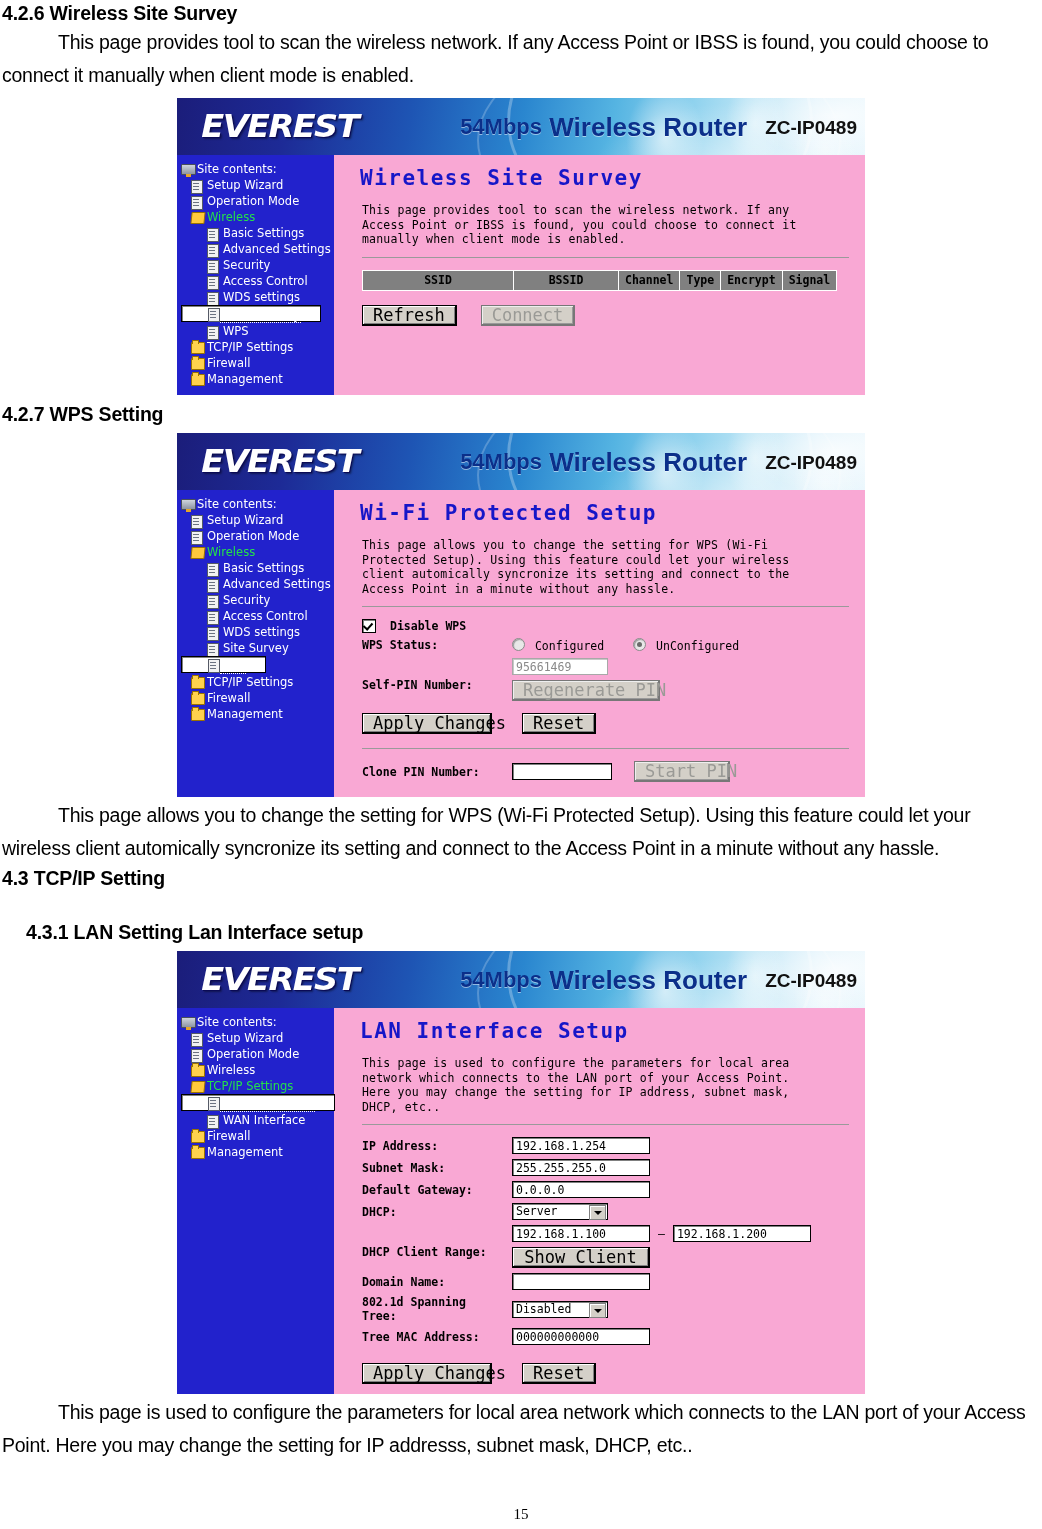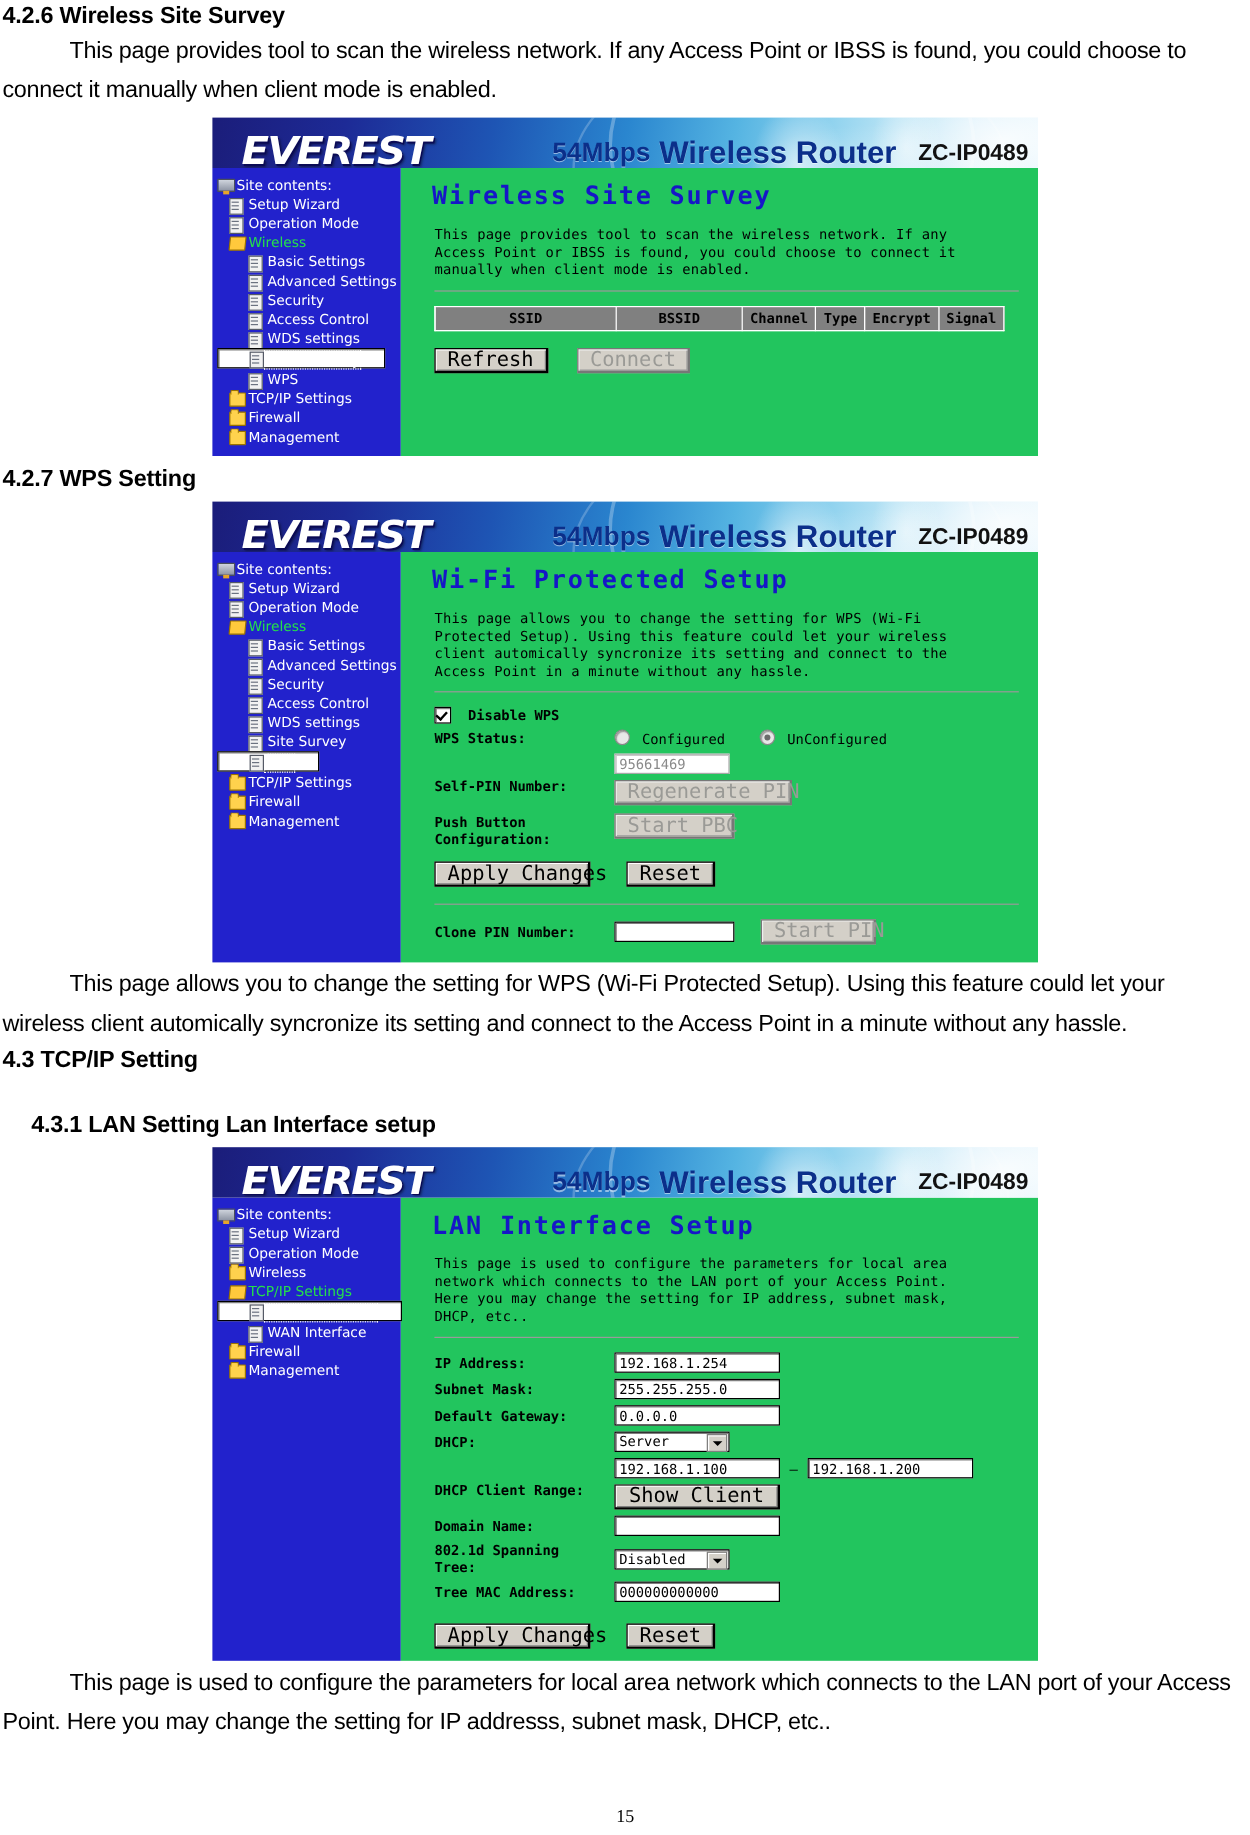--- a/index.html
+++ b/index.html
@@ -31,21 +31,21 @@
 
   
   .shot{
     position:relative;
     margin:0 auto;
     background:#ffffff;
   }
   
   .banner{
     position:relative;
-    height:42px;
+    height:57px;
     background:
       radial-gradient(ellipse 130px 60px at 660px 18px, rgba(255,255,255,.75) 0%, rgba(255,255,255,0) 70%),
       radial-gradient(ellipse 200px 90px at 560px 70px, rgba(255,255,255,.45) 0%, rgba(255,255,255,0) 72%),
       radial-gradient(ellipse 90px 55px at 760px 10px, rgba(255,255,255,.55) 0%, rgba(255,255,255,0) 70%),
       linear-gradient(100deg,#1b1d7a 0%, #1d2a96 16%, #1e55b4 34%, #2a86cf 50%, #55b4e2 63%, #8fd2ee 74%, #bfe6f6 83%, #dff2fb 92%, #eaf7fd 100%);
     overflow:hidden;
   }
   .banner .swirl{
     position:absolute;right:0;top:-30px;width:260px;height:120px;
     background:
@@ -94,21 +94,21 @@
   
   .ui-body{display:flex;align-items:stretch;}
   .sidebar{
     width:157px;min-width:157px;
     background:#2222cc;
     padding:6px 0 8px 4px;
     box-sizing:border-box;
   }
   .content{
     flex:1;
-    background:#22c55e;
+    background:#f9a8d4;
     padding:8px 10px 10px 22px;
     box-sizing:border-box;
     font-family:"DejaVu Sans Mono","Liberation Mono",monospace;
   }
 
   
   .tree{font-family:"DejaVu Sans","Liberation Sans",sans-serif;font-size:11.5px;line-height:16px;color:#ffffff;}
   .tnode{display:flex;align-items:center;white-space:nowrap;height:16px;}
   .tnode .lbl{padding-left:3px;}
   .tnode.lvl1{padding-left:10px;}
@@ -453,29 +453,20 @@
           <div class="row" style="margin-top:4px;">
             <span class="k lbl-b" style="padding-top:20px;">Self-PIN Number:</span>
             <span class="v">
               <input class="inp gray" style="width: 96px;" value="95661469">
               <div style="margin-top:5px;">
                 <button class="btn dis" style="width:148px;">Regenerate PIN</button>
               </div>
             </span>
           </div>
 
-          <div class="row" style="margin-top:7px;">
-            <span class="k lbl-b">
-              <span style="display:block;">Push Button</span>
-              <span style="display:block;">Configuration:</span>
-            </span>
-            <span class="v">
-              <button class="btn dis" style="width:100px;">Start PBC</button>
-            </span>
-          </div>
 
           <div style="margin:12px 0 0 0;display:flex;gap:30px;">
             <button class="btn" style="width:130px;">Apply Changes</button>
             <button class="btn">Reset</button>
           </div>
 
           <hr class="sep" style="margin:14px 6px 12px 0;">
 
           <div class="row" style="align-items:center;">
             <span class="k lbl-b">Clone PIN Number:</span>

